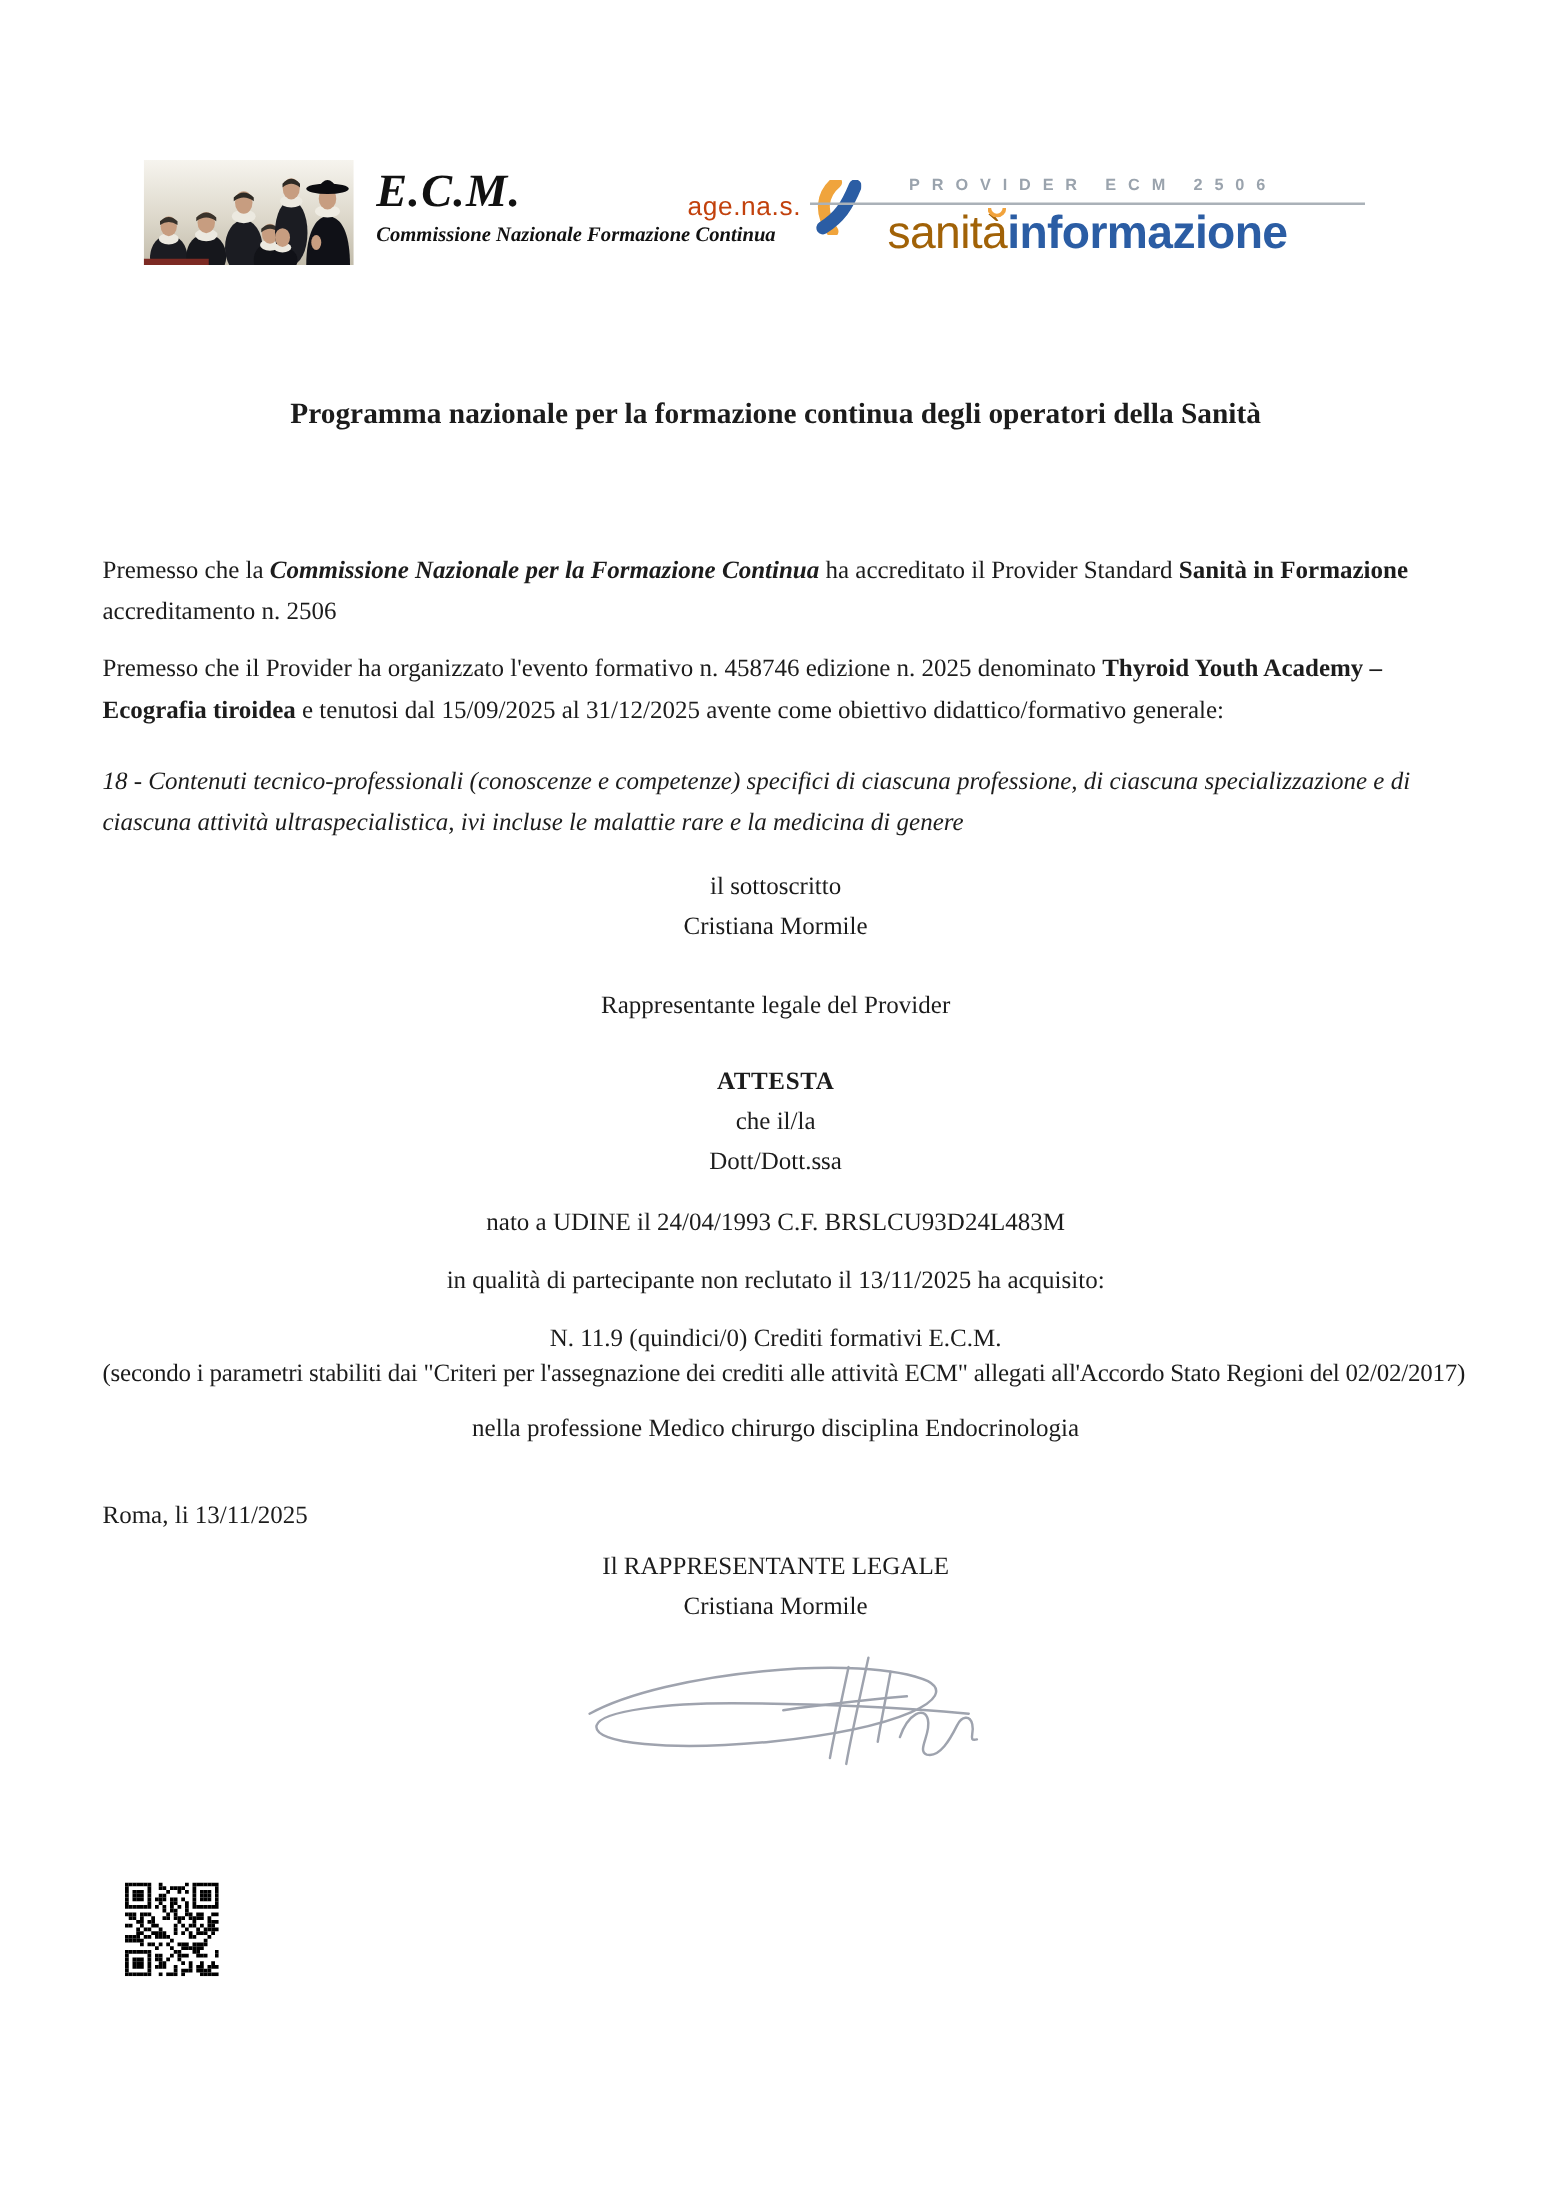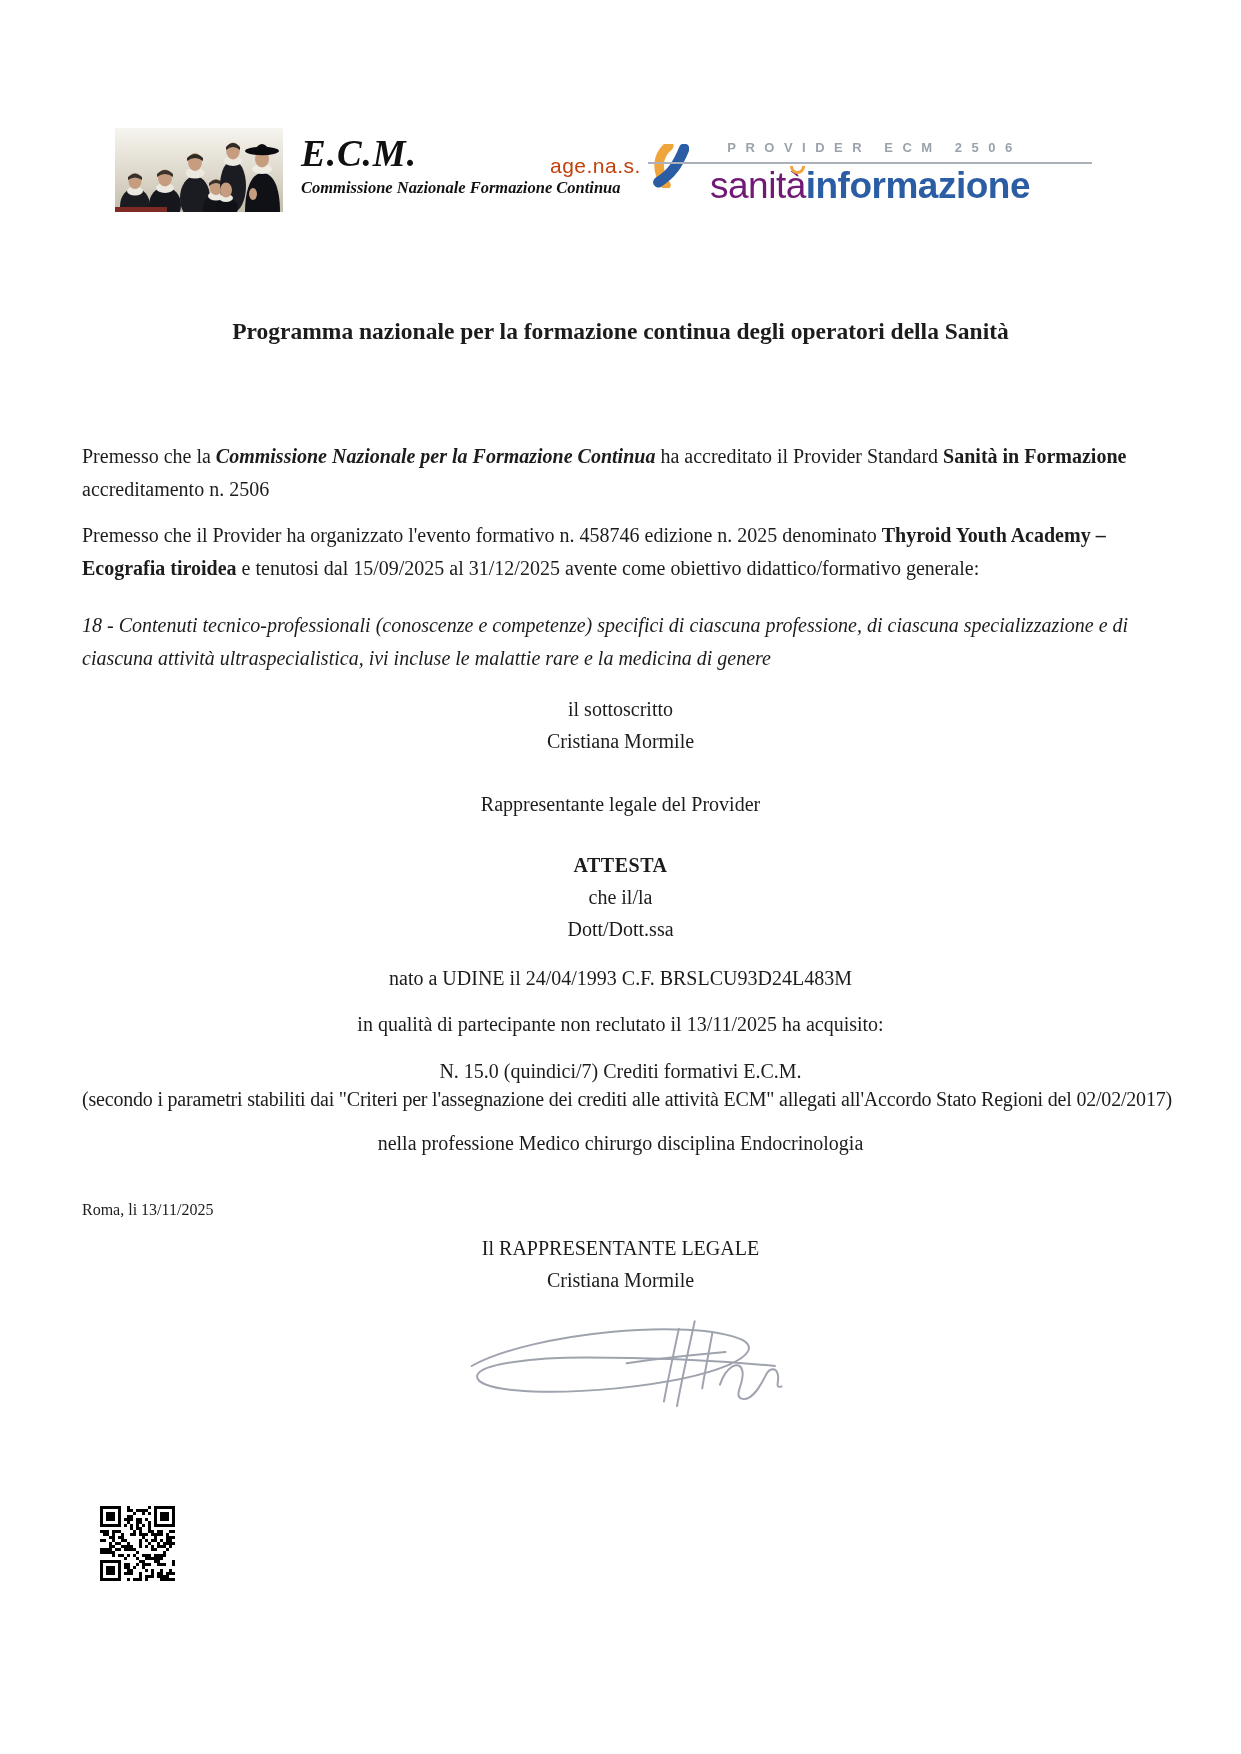--- a/index.html
+++ b/index.html
@@ -20,42 +20,42 @@
   .ecm-text { position:absolute; left:219px; top:4px; }
   .ecm-title { font-size:37px; font-weight:bold; font-style:italic; letter-spacing:1px; color:#111; }
   .ecm-sub { font-size:16.5px; font-weight:bold; font-style:italic; margin-top:3px; color:#111; }
   .agenas { position:absolute; left:468px; top:16px; display:flex; align-items:center; }
   .agenas-label { font-family:"Liberation Sans",sans-serif; font-size:21px; color:#c2410c; letter-spacing:0.5px; }
   .agenas-swoosh { width:46px; height:44px; margin-left:2px; }
   .sif { position:absolute; left:566px; top:12px; width:444px; text-align:center; font-family:"Liberation Sans",sans-serif; }
   .sif-top { font-size:13px; letter-spacing:9.5px; color:#9aa3ad; font-weight:bold; padding-left:9px; }
   .sif-rule { height:1.5px; background:#aab1b8; margin-top:7px; }
   .sif-brand { margin-top:1px; font-size:37px; letter-spacing:-0.5px; white-space:nowrap; }
-  .sif-gray { color:#701a75; position:relative; font-weight:normal; }
+  .sif-gray { color:#a16207; position:relative; font-weight:normal; }
   .sif-blue { color:#2b5da4; font-weight:bold; }
   .breve { position:absolute; right:1px; top:1px; width:15px; height:8px;
            border:3.5px solid #f2a33c; border-top:none; border-radius:0 0 16px 16px;
            background:#fff; }
   
   .title { margin-top:100px; text-align:center; font-size:23.5px; font-weight:bold; line-height:34px; }
   .para { font-size:20px; line-height:33px; margin-top:0; text-align:left; }
   .p1 { margin-top:92px; }
   .p2 { margin-top:13px; }
   .objective { margin-top:24px; font-style:italic; font-size:20px; line-height:33px; }
   .center { text-align:center; font-size:20px; line-height:32px; }
   .l-sottoscritto { margin-top:18px; }
   .l-rapp { margin-top:31px; }
   .l-attesta { margin-top:29px; font-weight:bold; letter-spacing:0.5px; }
   .l-luca { margin-top:12px; font-weight:bold; }
   .l-nato { margin-top:17px; }
   .l-qualita { margin-top:14px; }
   .l-crediti { margin-top:15px; }
   .l-note { font-size:20px; line-height:23px; margin-top:1px; white-space:nowrap; letter-spacing:-0.2px; }
   .l-prof { margin-top:16px; }
-  .place-date { text-align:left; font-size:16px; margin-top:42px; }
+  .place-date { text-align:left; font-size:20px; margin-top:42px; }
   .l-rapp2 { margin-top:13px; }
   .signature-wrap { text-align:center; margin-top:14px; }
   .signature-wrap svg { width:370px; height:112px; }
   .qr { position:absolute; left:100px; top:1506px; width:75px; height:75px; }
   b i, i b { font-weight:bold; }
 </style>
 </head>
 <body>
 
 <div class="page">
@@ -142,21 +142,21 @@
 
   <div class="center">
     <div class="l-sottoscritto">il sottoscritto</div>
     <div>Cristiana Mormile</div>
     <div class="l-rapp">Rappresentante legale del Provider</div>
     <div class="l-attesta">ATTESTA</div>
     <div>che il/la</div>
     <div>Dott/Dott.ssa</div>
     <div class="l-nato">nato a UDINE il 24/04/1993 C.F. BRSLCU93D24L483M</div>
     <div class="l-qualita">in qualità di partecipante non reclutato il 13/11/2025 ha acquisito:</div>
-    <div class="l-crediti">N. 15.0 (quindici/7) Crediti formativi E.C.M.</div>
+    <div class="l-crediti">N. 11.9 (quindici/0) Crediti formativi E.C.M.</div>
     <div class="l-note">(secondo i parametri stabiliti dai "Criteri per l'assegnazione dei crediti alle attività ECM" allegati all'Accordo Stato Regioni del 02/02/2017)</div>
     <div class="l-prof">nella professione Medico chirurgo disciplina Endocrinologia</div>
   </div>
 
   <p class="place-date">Roma, li 13/11/2025</p>
 
   <div class="center">
     <div class="l-rapp2">Il RAPPRESENTANTE LEGALE</div>
     <div>Cristiana Mormile</div>
   </div>

